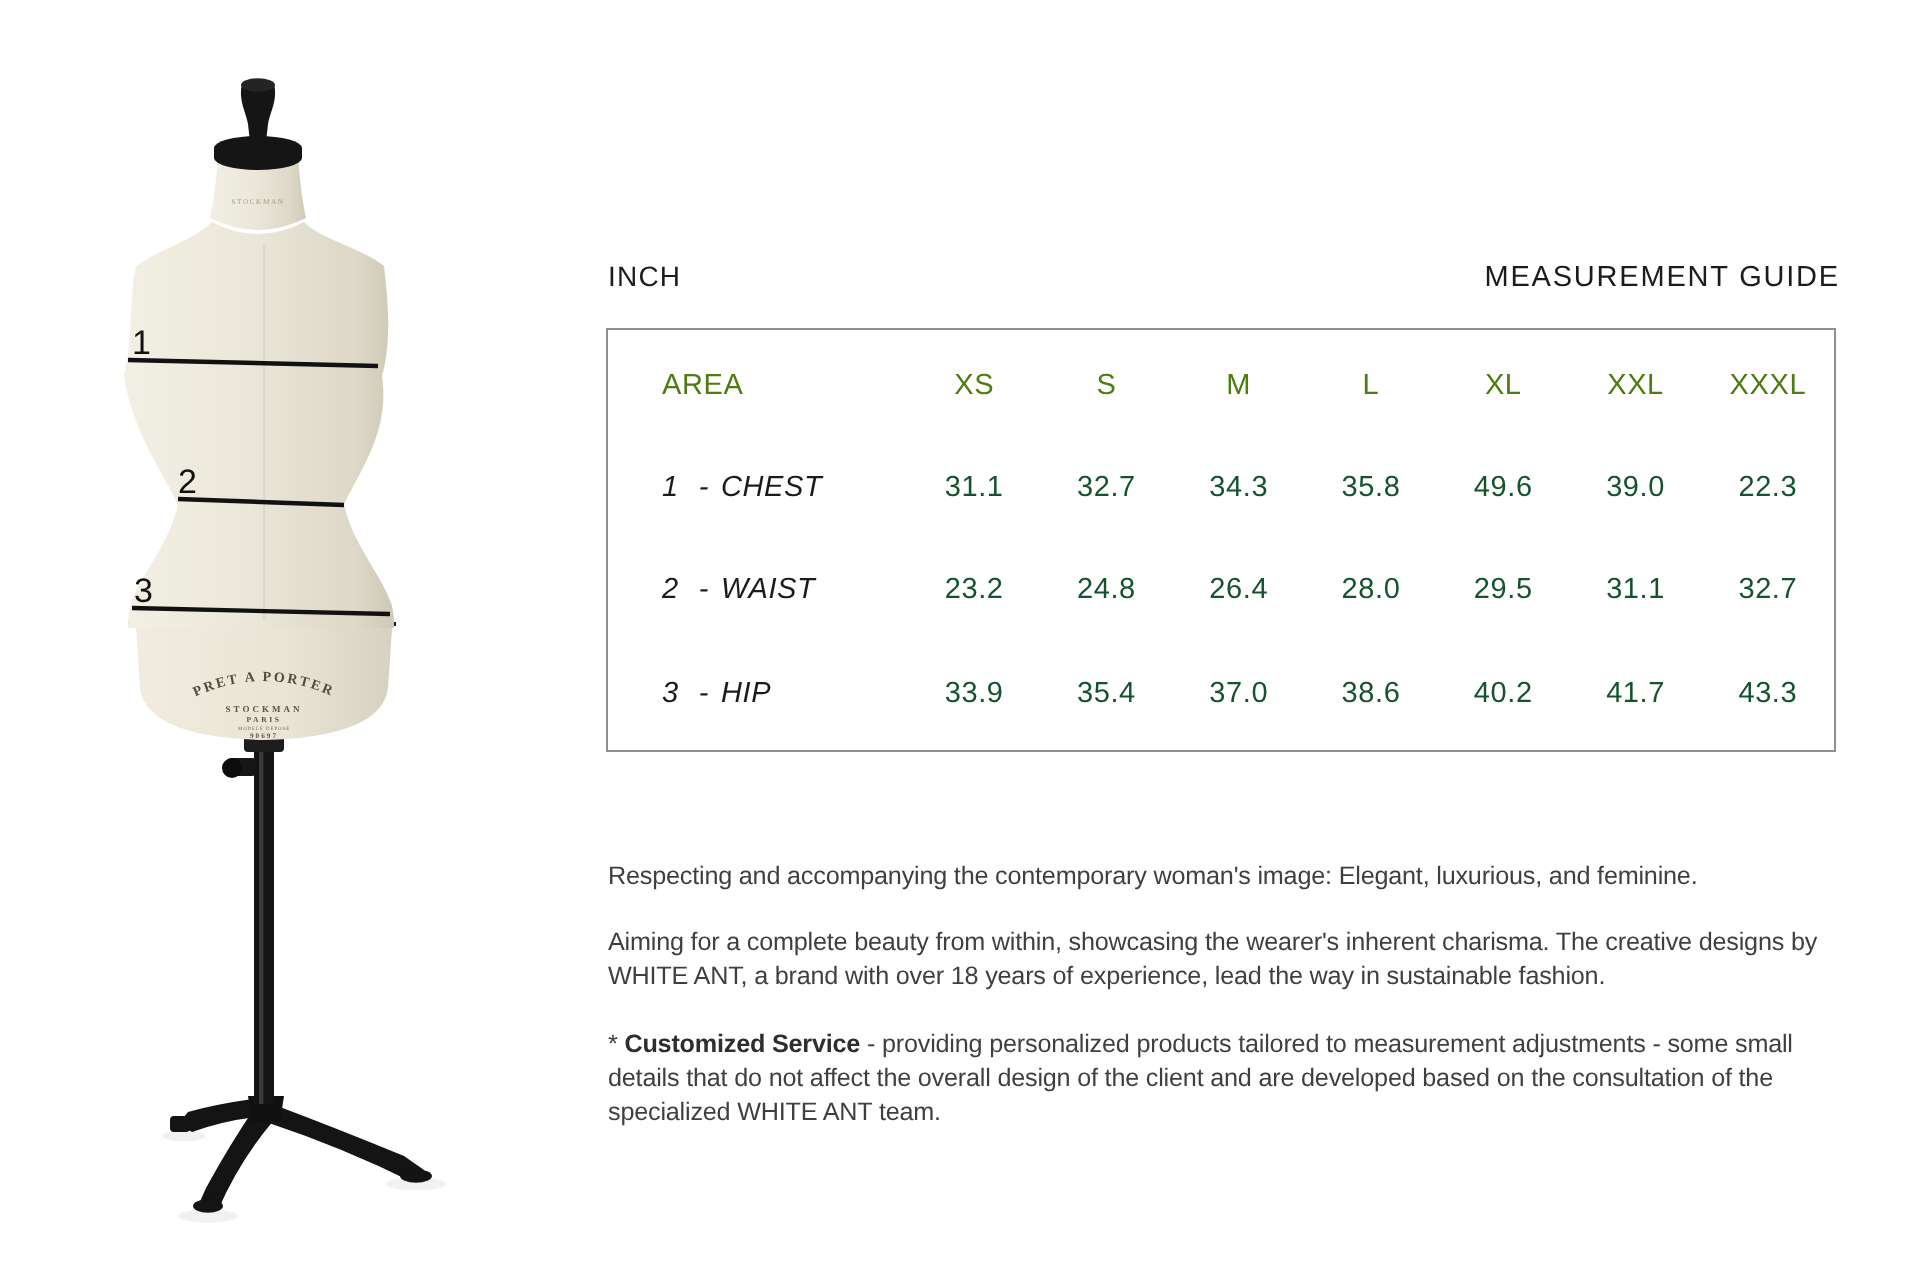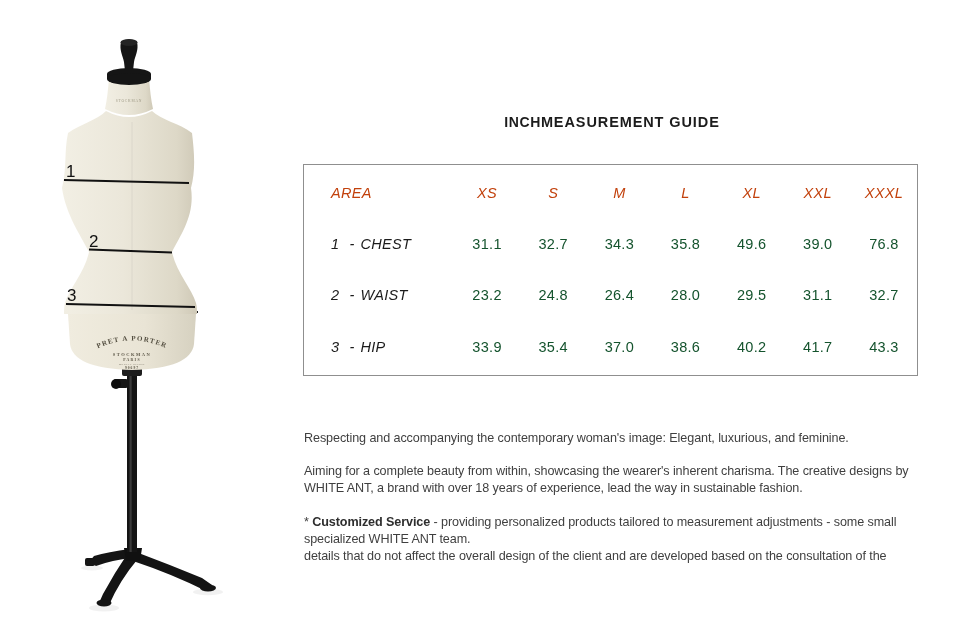--- a/index.html
+++ b/index.html
@@ -1,31 +1,31 @@
 <!DOCTYPE html>
 <html><head>
 <meta charset="utf-8">
 <style>
   html,body{margin:0;padding:0;background:#fff;}
   .stage{position:relative;width:960px;height:635px;background:#ffffff;overflow:hidden;
          font-family:"Liberation Sans", sans-serif;color:#1b1b1b;}
 
   
-  .topline{position:absolute;left:304px;top:114px;width:616px;display:flex;
-           justify-content:center;align-items:baseline;font-weight:bold;}
+  .topline{position:absolute;left:304px;top:130px;width:616px;display:flex;
+           justify-content:space-between;align-items:baseline;}
   .unit-label{font-size:14px;letter-spacing:.6px;color:#1c1c1c;}
   .guide-title{font-size:14.5px;letter-spacing:.9px;color:#1c1c1c;}
 
   
   .size-table{position:absolute;left:303px;top:164px;width:615px;height:212px;
               box-sizing:border-box;border:1px solid #8f8f8f;background:#fff;
               display:grid;grid-template-columns:150px repeat(7,1fr);
               grid-template-rows:50px 51px 51px 54px;align-items:center;padding-top:3px;}
   .st-cell{text-align:center;font-size:14.5px;letter-spacing:.3px;}
-  .st-head{color:#c2410c;font-style:italic;}
+  .st-head{color:#4d7c0f;}
   .st-area{text-align:left;padding-left:27px;}
   .st-val{color:#14532d;}
   .st-label{text-align:left;padding-left:27px;color:#1b1b1b;white-space:nowrap;font-style:italic;}
   .st-label .sep{margin:0 6px 0 10px;}
 
   
   .copy{position:absolute;left:304px;top:430px;width:640px;color:#3f3f3f;
         font-size:12.6px;line-height:17.2px;letter-spacing:-.1px;}
   .copy .para{margin:0 0 16px 0;}
   .copy .ln{white-space:nowrap;}
@@ -161,21 +161,21 @@
 
     <div class="st-cell st-label">
       <span>1</span><span class="sep">-</span><span>CHEST</span>
     </div>
     <div class="st-cell st-val">31.1</div>
     <div class="st-cell st-val">32.7</div>
     <div class="st-cell st-val">34.3</div>
     <div class="st-cell st-val">35.8</div>
     <div class="st-cell st-val">49.6</div>
     <div class="st-cell st-val">39.0</div>
-    <div class="st-cell st-val">76.8</div>
+    <div class="st-cell st-val">22.3</div>
 
     <div class="st-cell st-label">
       <span>2</span><span class="sep">-</span><span>WAIST</span>
     </div>
     <div class="st-cell st-val">23.2</div>
     <div class="st-cell st-val">24.8</div>
     <div class="st-cell st-val">26.4</div>
     <div class="st-cell st-val">28.0</div>
     <div class="st-cell st-val">29.5</div>
     <div class="st-cell st-val">31.1</div>
@@ -196,18 +196,18 @@
   <div class="copy">
     <div class="para">
       <div class="ln">Respecting and accompanying the contemporary woman's image: Elegant, luxurious, and feminine.</div>
     </div>
     <div class="para">
       <div class="ln">Aiming for a complete beauty from within, showcasing the wearer's inherent charisma. The creative designs by</div>
       <div class="ln">WHITE ANT, a brand with over 18 years of experience, lead the way in sustainable fashion.</div>
     </div>
     <div class="para">
       <div class="ln"><span>* </span><b>Customized Service</b><span> - providing personalized products tailored to measurement adjustments - some small</span></div>
+      <div class="ln">details that do not affect the overall design of the client and are developed based on the consultation of the</div>
       <div class="ln">specialized WHITE ANT team.</div>
-      <div class="ln">details that do not affect the overall design of the client and are developed based on the consultation of the</div>
     </div>
   </div>
 
 </div>
 
 </body></html>

